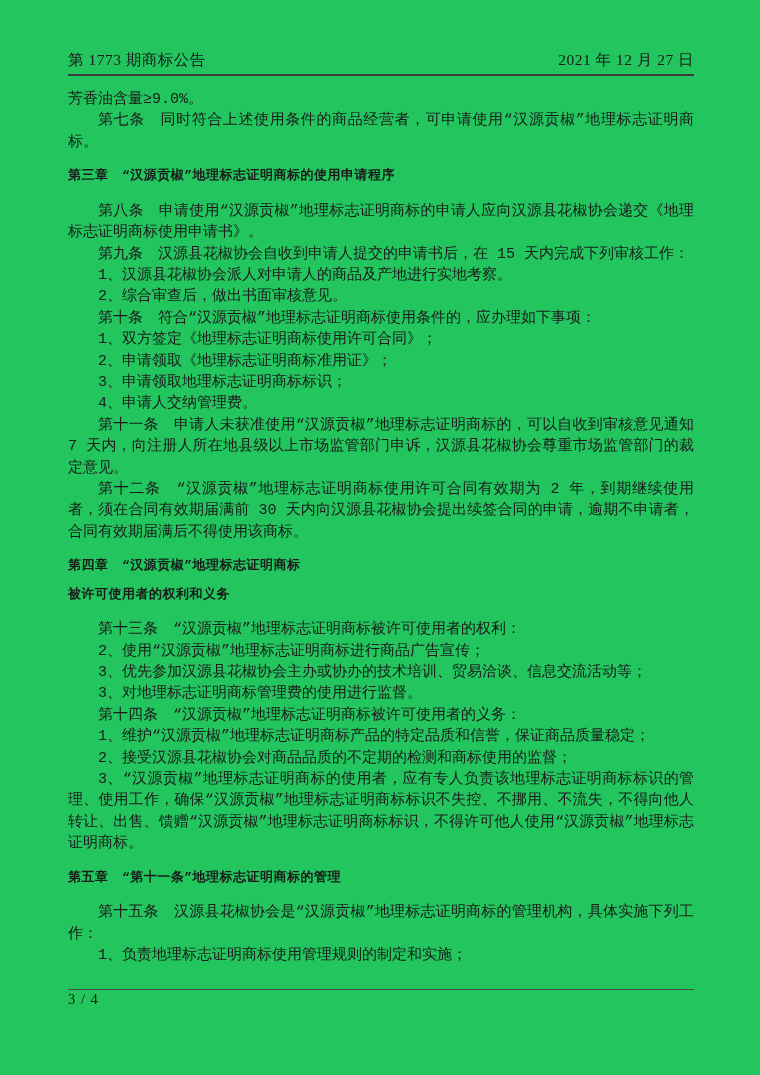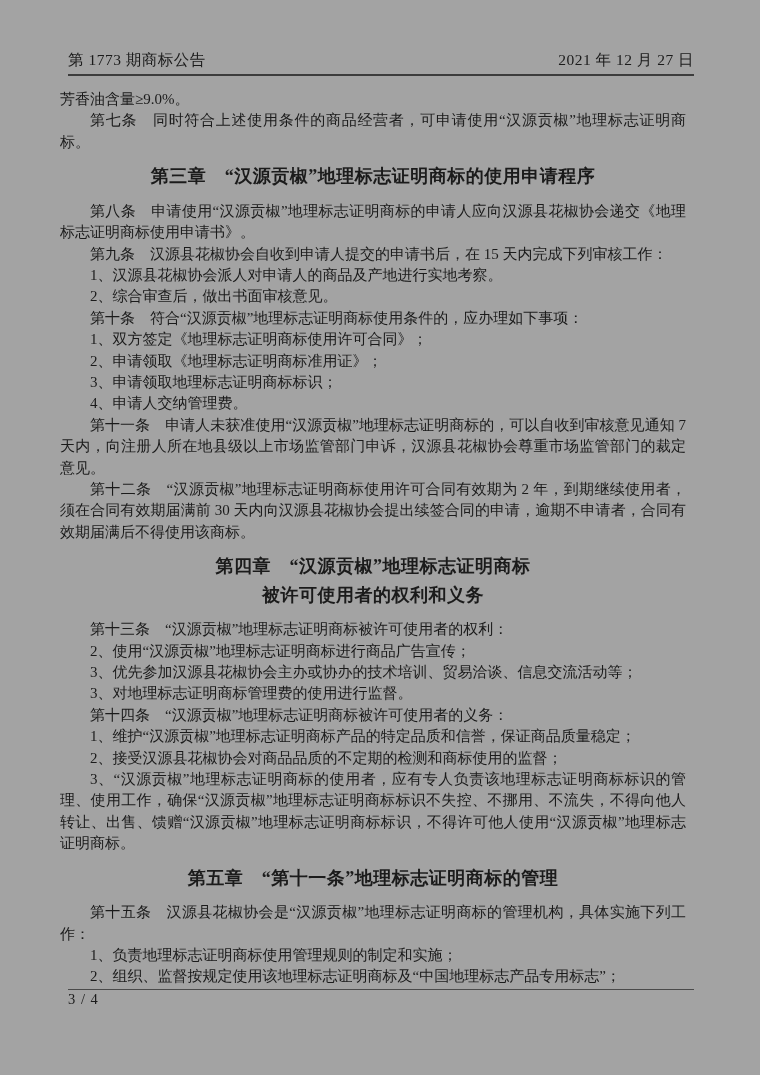--- a/index.html
+++ b/index.html
@@ -4,21 +4,21 @@
 <style>
   html, body {
     margin: 0;
     padding: 0;
     background: #ffffff;
   }
   .page {
     position: relative;
     width: 760px;
     height: 1075px;
-    background: #a3a3a3;
+    background: #22c55e;
     font-family: "Liberation Serif", "DejaVu Serif", serif;
     color: #1b1b1b;
     overflow: hidden;
   }
   .header {
     position: absolute;
     top: 50px;
     left: 68px;
     width: 626px;
     display: flex;
@@ -31,36 +31,37 @@
     position: absolute;
     top: 74px;
     left: 68px;
     width: 626px;
     height: 0;
     border-top: 2.5px solid #3c3c3c;
   }
   .doc-body {
     position: absolute;
     top: 89px;
-    left: 60px;
+    left: 68px;
     width: 626px;
     font-size: 15px;
     line-height: 21.4px;
     text-align: justify;
+    font-family: Liberation Mono, monospace;
   }
   .para {
     margin: 0;
   }
   .para.indent {
     text-indent: 2em;
   }
   .chapter-heading {
-    font-size: 18px;
+    font-size: 13px;
     font-weight: bold;
-    text-align: center;
+    text-align: left;
     text-indent: 0;
     line-height: 28.5px;
     margin: 9px 0 10px 0;
     letter-spacing: 0.5px;
   }
   .footer-rule {
     position: absolute;
     top: 989px;
     left: 68px;
     width: 626px;
@@ -114,18 +115,17 @@
       <p class="para indent">3、对地理标志证明商标管理费的使用进行监督。</p>
       <p class="para indent">第十四条　“汉源贡椒”地理标志证明商标被许可使用者的义务：</p>
       <p class="para indent">1、维护“汉源贡椒”地理标志证明商标产品的特定品质和信誉，保证商品质量稳定；</p>
       <p class="para indent">2、接受汉源县花椒协会对商品品质的不定期的检测和商标使用的监督；</p>
       <p class="para indent">3、“汉源贡椒”地理标志证明商标的使用者，应有专人负责该地理标志证明商标标识的管理、使用工作，确保“汉源贡椒”地理标志证明商标标识不失控、不挪用、不流失，不得向他人转让、出售、馈赠“汉源贡椒”地理标志证明商标标识，不得许可他人使用“汉源贡椒”地理标志证明商标。</p>
       <div class="chapter-heading">
         <div>第五章　“第十一条”地理标志证明商标的管理</div>
       </div>
       <p class="para indent">第十五条　汉源县花椒协会是“汉源贡椒”地理标志证明商标的管理机构，具体实施下列工作：</p>
       <p class="para indent">1、负责地理标志证明商标使用管理规则的制定和实施；</p>
-      <p class="para indent">2、组织、监督按规定使用该地理标志证明商标及“中国地理标志产品专用标志”；</p>
     </div>
 
   <div class="footer-rule"></div>
   <div class="footer">3 / 4</div>
 </div>
 
 </body></html>

